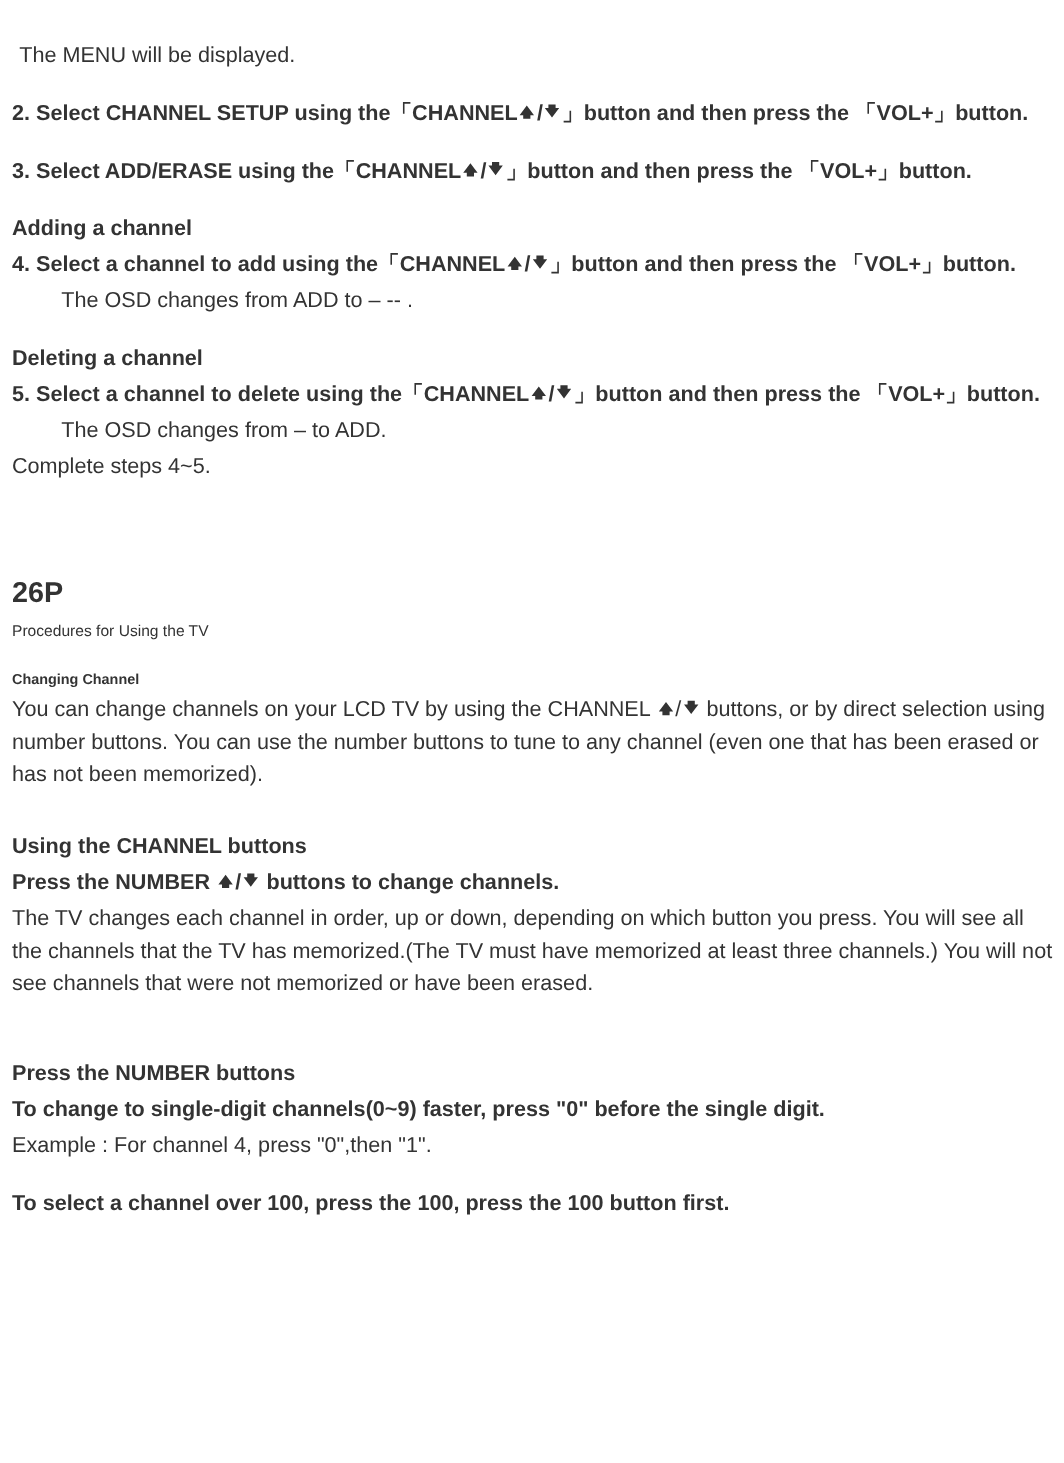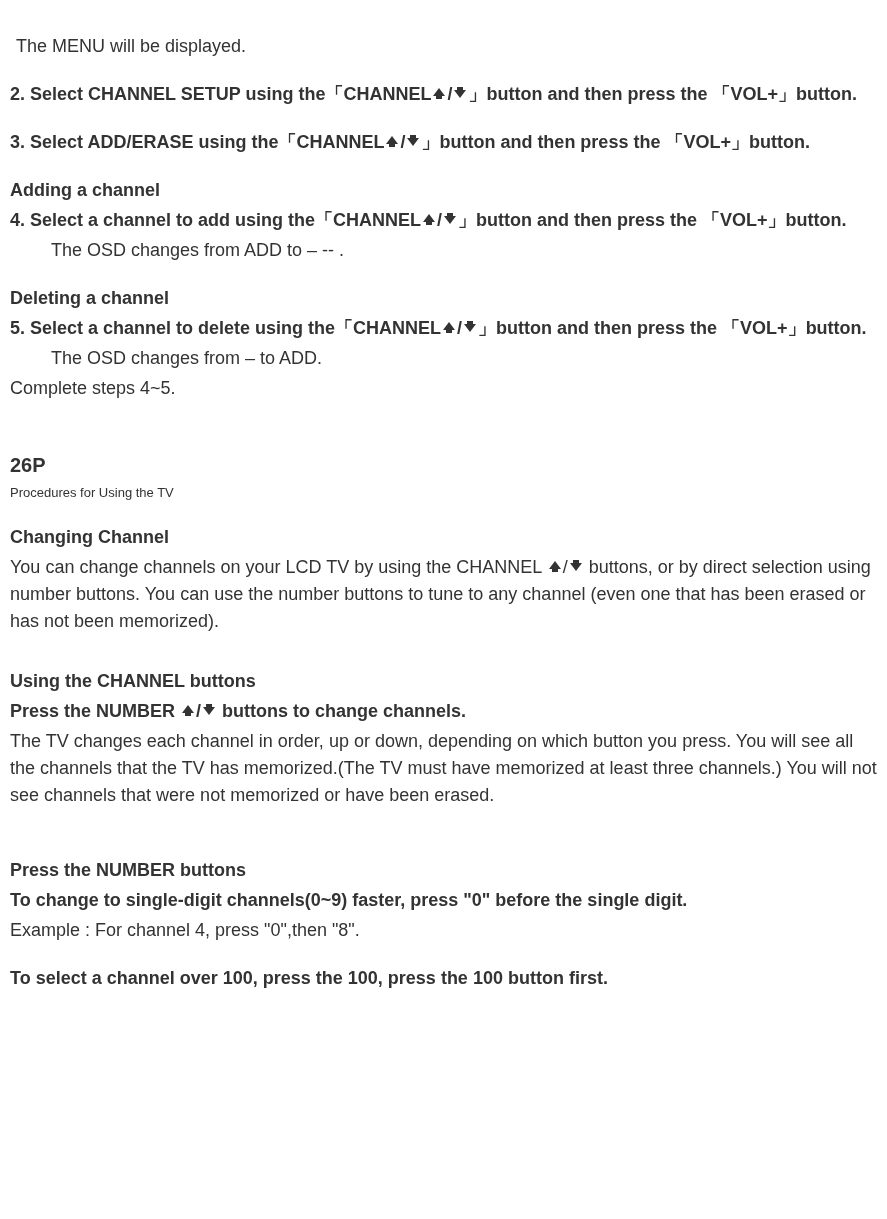--- a/index.html
+++ b/index.html
@@ -19,29 +19,30 @@
       font-weight: bold;
     }
     .normal {
       font-weight: normal;
     }
     .sub {
       margin-left: 41px;
     }
     .page-num {
       font-weight: bold;
-      font-size: 20px;
+      font-size: 24px;
+      margin-top: 27px;
     }
     .procedures {
       font-size: 13px;
       letter-spacing: 0px;
     }
     .section-heading {
       font-weight: bold;
-      font-size: 18px;
+      font-size: 12px;
     }
     p {
       margin: 0 0 3px 0;
     }
     .spacer-sm { height: 18px; }
     .spacer-md { height: 30px; }
     .spacer-lg { height: 45px; }
     svg.arrows {
       display: inline;
       vertical-align: middle;
@@ -134,17 +135,17 @@
 </p>
 
 <p class="normal">The TV changes each channel in order, up or down, depending on which button you press. You will see all the channels that the TV has memorized.(The TV must have memorized at least three channels.) You will not see channels that were not memorized or have been erased.</p>
 
 <div class="spacer-lg"></div>
 
 <p class="bold">Press the NUMBER buttons</p>
 
 <p class="bold">To change to single-digit channels(0~9) faster, press "0" before the single digit.</p>
 
-<p class="normal">Example : For channel 4, press "0",then "8".</p>
+<p class="normal">Example : For channel 4, press "0",then "1".</p>
 
 <div class="spacer-sm"></div>
 
 <p class="bold">To select a channel over 100, press the 100, press the 100 button first.</p>
 
 </body></html>

